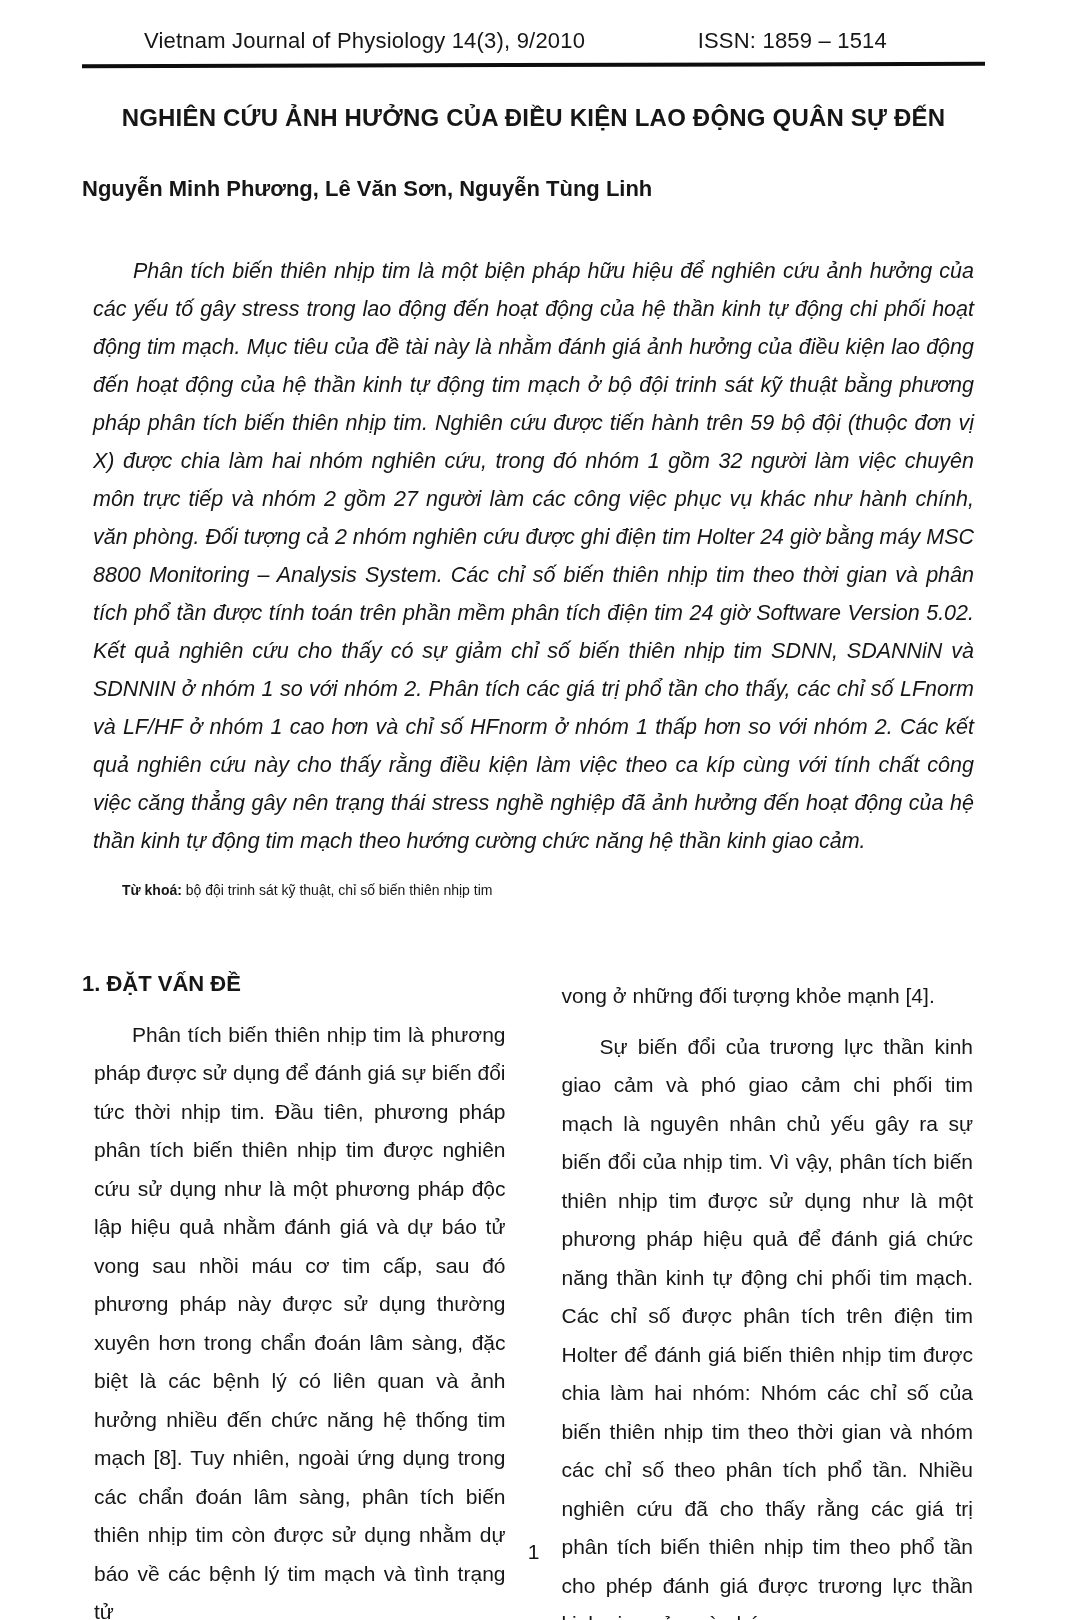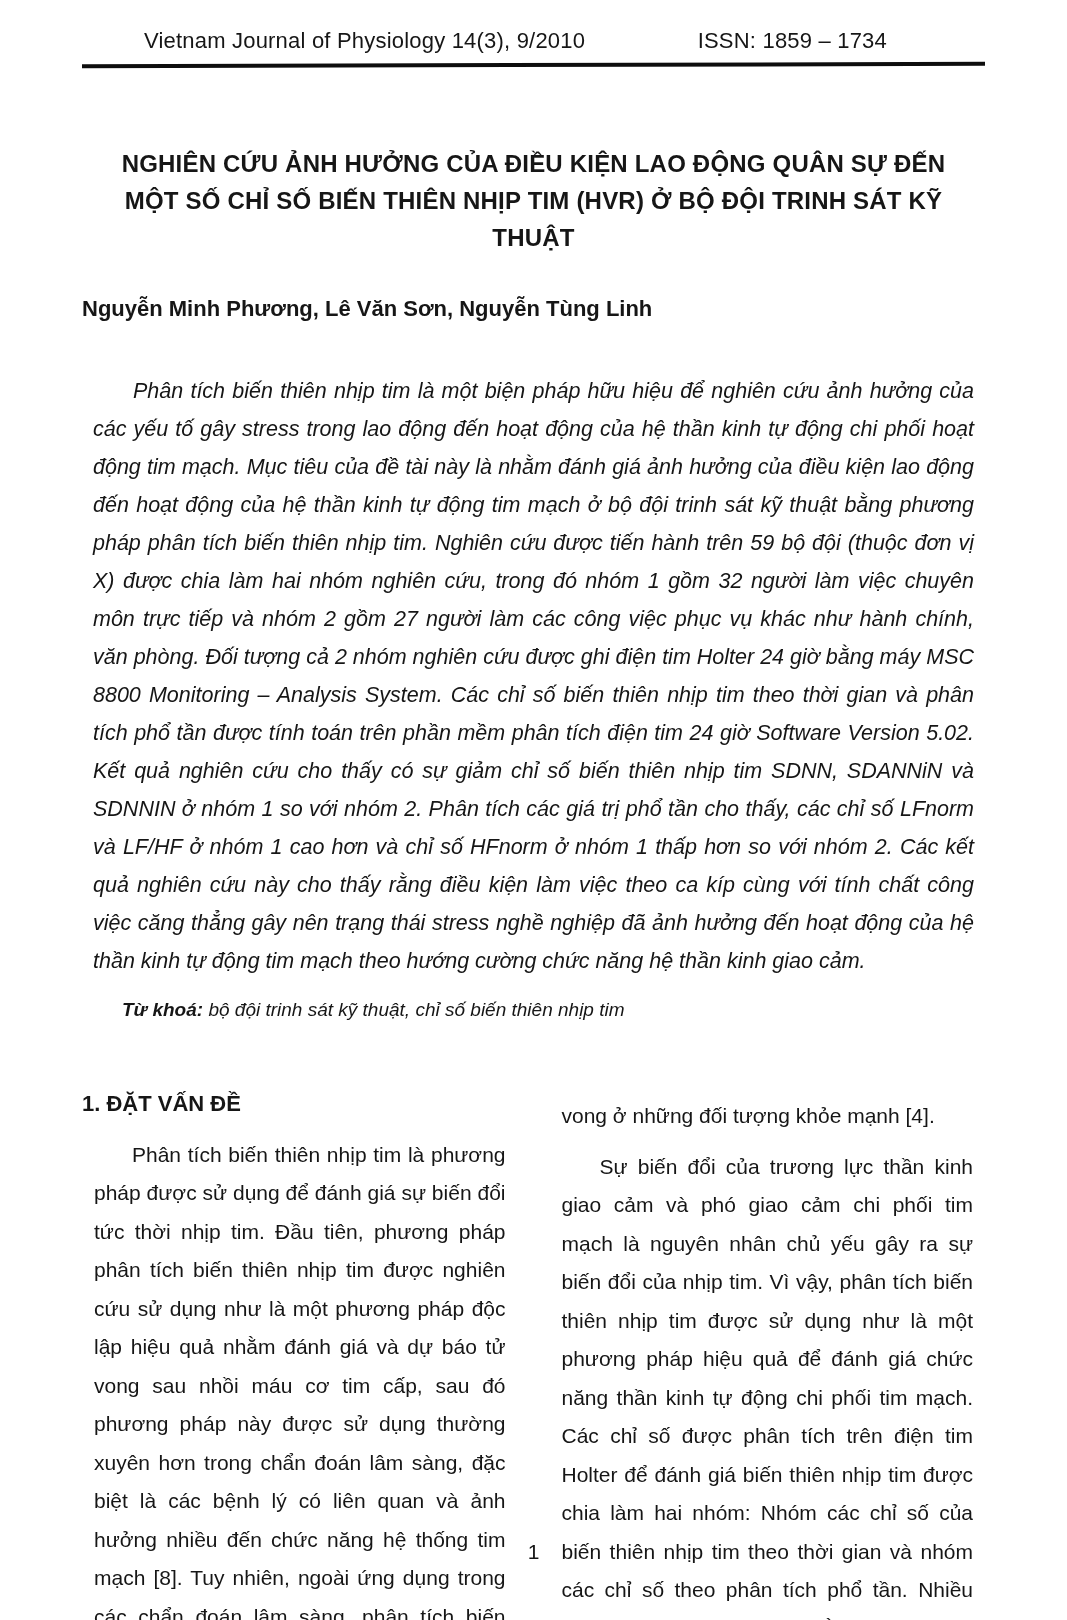--- a/index.html
+++ b/index.html
@@ -34,21 +34,21 @@
     padding-right: 98px;
   }
   .head-rule {
     margin-top: 9px;
     height: 4px;
     background: #0d0d0d;
     transform: rotate(-0.15deg);
   }
   
   .article-title {
-    margin-top: 78px;
+    margin-top: 32px;
     text-align: center;
     font-size: 24px;
     font-weight: bold;
     line-height: 37px;
     letter-spacing: 0.2px;
   }
   
   .byline {
     margin-top: 36px;
     padding-right: 44px;
@@ -66,22 +66,21 @@
     font-size: 21.5px;
     line-height: 38px;
     text-align: justify;
   }
   .abstract p {
     margin: 11px;
     text-indent: 40px;
   }
   .keywords {
     margin-top: 8px;
-    font-style: italic;
-    font-size: 19px;
+    font-size: 14px;
     line-height: 38px;
     text-indent: 40px;
   }
   .keywords .kw-label {
     font-weight: bold;
   }
   
   .columns {
     margin-top: 56px;
     display: flex;
@@ -116,27 +115,26 @@
     color: #161616;
   }
 </style>
 </head>
 <body>
 
 <div class="page">
 
   <div class="running-head">
     <span class="journal">Vietnam Journal of Physiology 14(3), 9/2010</span>
-    <span class="issn">ISSN: 1859 – 1734</span>
+    <span class="issn">ISSN: 1859 – 1514</span>
   </div>
   <div class="head-rule"></div>
 
   <div class="article-title">
     <div>NGHIÊN CỨU ẢNH HƯỞNG CỦA ĐIỀU KIỆN LAO ĐỘNG QUÂN SỰ ĐẾN</div>
-    <div>MỘT SỐ CHỈ SỐ BIẾN THIÊN NHỊP TIM (HVR) Ở BỘ ĐỘI TRINH SÁT KỸ THUẬT</div>
   </div>
 
   <div class="byline">
     <div>Nguyễn Minh Phương, Lê Văn Sơn, Nguyễn Tùng Linh</div>
   </div>
 
   <div class="abstract">
     <p>Phân tích biến thiên nhịp tim là một biện pháp hữu hiệu để nghiên cứu ảnh hưởng của các yếu tố gây stress trong lao động đến hoạt động của hệ thần kinh tự động chi phối hoạt động tim mạch. Mục tiêu của đề tài này là nhằm đánh giá ảnh hưởng của điều kiện lao động đến hoạt động của hệ thần kinh tự động tim mạch ở bộ đội trinh sát kỹ thuật bằng phương pháp phân tích biến thiên nhịp tim. Nghiên cứu được tiến hành trên 59 bộ đội (thuộc đơn vị X) được chia làm hai nhóm nghiên cứu, trong đó nhóm 1 gồm 32 người làm việc chuyên môn trực tiếp và nhóm 2 gồm 27 người làm các công việc phục vụ khác như hành chính, văn phòng. Đối tượng cả 2 nhóm nghiên cứu được ghi điện tim Holter 24 giờ bằng máy MSC 8800 Monitoring – Analysis System. Các chỉ số biến thiên nhịp tim theo thời gian và phân tích phổ tần được tính toán trên phần mềm phân tích điện tim 24 giờ Software Version 5.02. Kết quả nghiên cứu cho thấy có sự giảm chỉ số biến thiên nhịp tim SDNN, SDANNiN và SDNNIN ở nhóm 1 so với nhóm 2. Phân tích các giá trị phổ tần cho thấy, các chỉ số LFnorm và LF/HF ở nhóm 1 cao hơn và chỉ số HFnorm ở nhóm 1 thấp hơn so với nhóm 2. Các kết quả nghiên cứu này cho thấy rằng điều kiện làm việc theo ca kíp cùng với tính chất công việc căng thẳng gây nên trạng thái stress nghề nghiệp đã ảnh hưởng đến hoạt động của hệ thần kinh tự động tim mạch theo hướng cường chức năng hệ thần kinh giao cảm.</p>
   </div>
 

